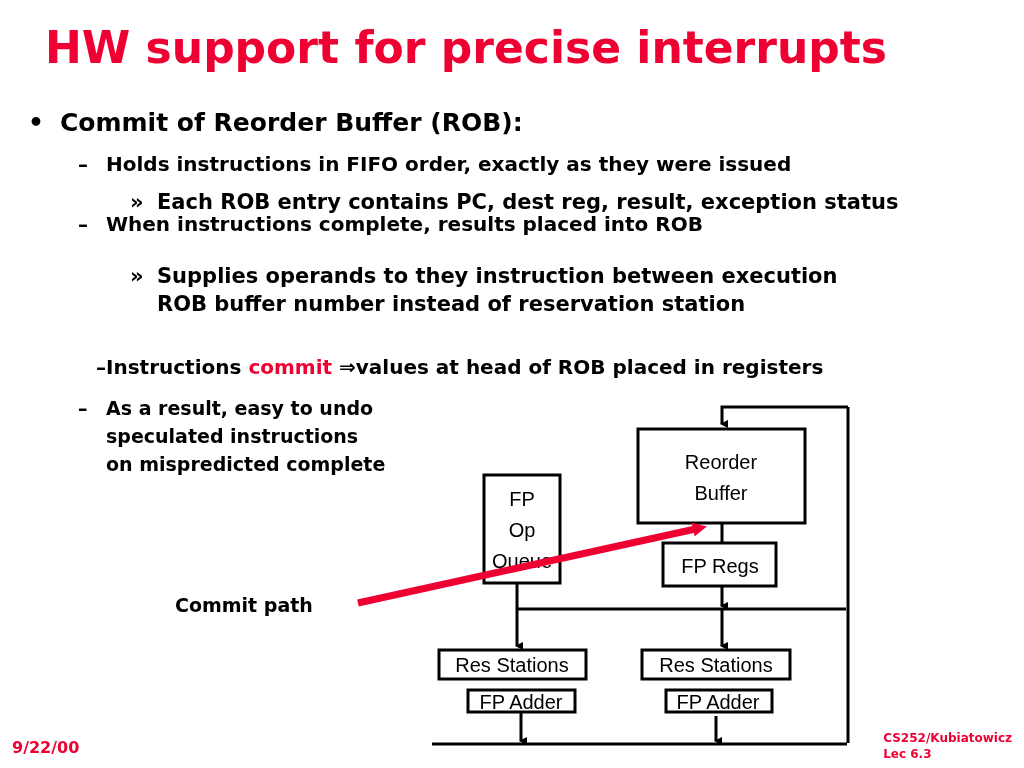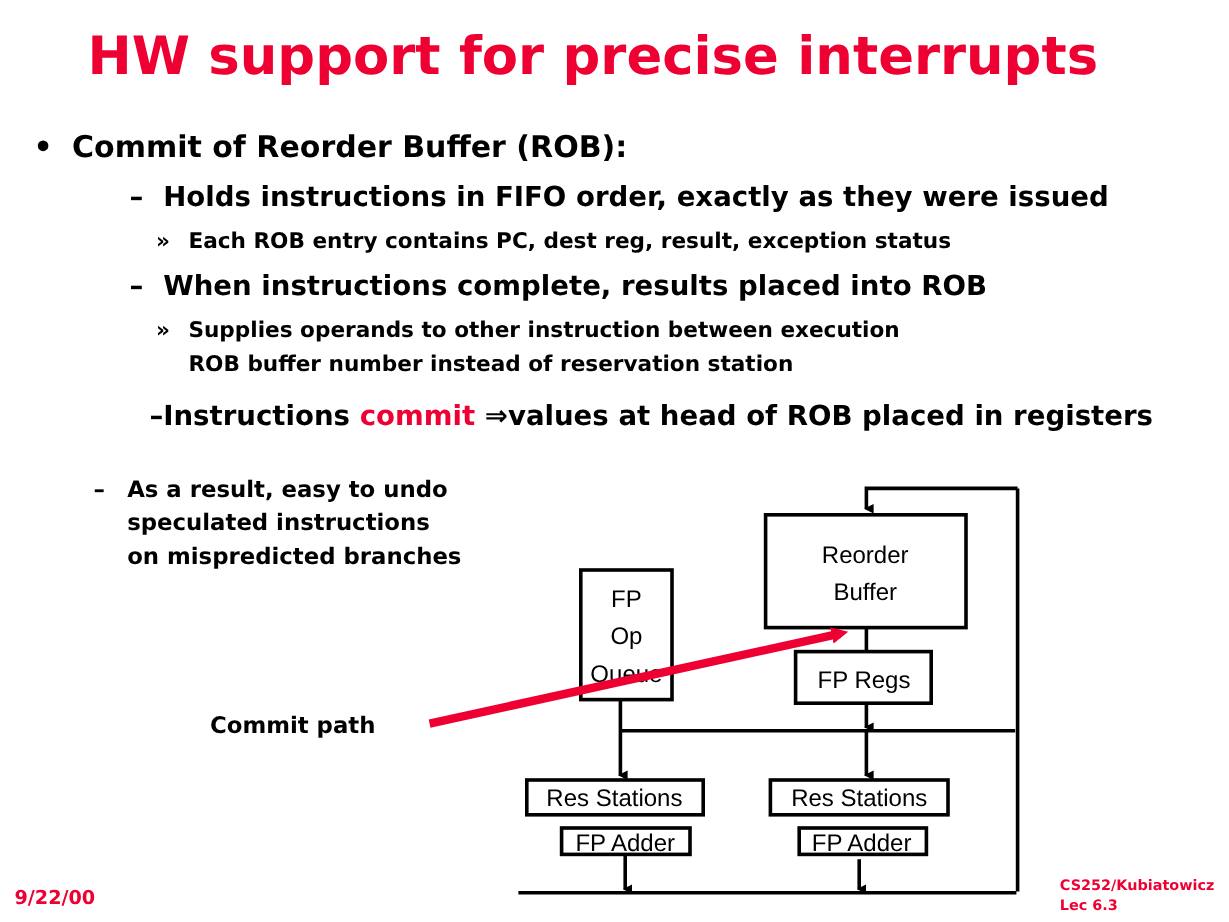--- a/index.html
+++ b/index.html
@@ -5,28 +5,28 @@
   html, body { margin: 0; padding: 0; }
   body {
     width: 1024px; height: 768px; position: relative; overflow: hidden;
     background: #ffffff;
     font-family: "DejaVu Sans", sans-serif;
     color: #000;
   }
   .title {
     position: absolute; left: 0; top: 22px; width: 932px; text-align: center;
     font-family: "DejaVu Sans", sans-serif; font-weight: bold;
-    font-size: 44px; color: #ee0033; letter-spacing: 0px; padding-left: 28px;
+    font-size: 44px; color: #ee0033; letter-spacing: 0px;
   }
   .cf { font-family: "DejaVu Sans", sans-serif; font-weight: bold; }
   .l1 { position: absolute; left: 28px; top: 108px; font-size: 25px; }
   .l1 .bullet { display: inline-block; width: 32px; }
-  .l2 { position: absolute; left: 78px; font-size: 23px; margin-left: 30px; }
+  .l2 { position: absolute; left: 78px; font-size: 20px; }
   .l2 .dash { display: inline-block; width: 28px; }
-  .l3 { position: absolute; left: 130px; font-size: 18px; line-height: 28px; }
+  .l3 { position: absolute; left: 130px; font-size: 21px; line-height: 28px; }
   .l3 .raquo { display: inline-block; width: 27px; }
   .red { color: #ee0033; }
   .underline { text-decoration: underline; }
   .left-block { position: absolute; left: 78px; top: 394px; font-size: 19px; line-height: 28px; }
   .left-block .dash { display: inline-block; width: 28px; }
   .left-block .ind { padding-left: 28px; }
   .commit-path { position: absolute; left: 175px; top: 594px; font-size: 19px; }
   .footer-date { position: absolute; left: 12px; top: 738px; font-size: 16px; color: #ee0033; font-weight: bold; }
   .footer-course { position: absolute; right: 12px; top: 730px; font-size: 12px; color: #ee0033; font-weight: bold; text-align: left; line-height: 16px; }
   svg#diagram { position: absolute; left: 0; top: 0; }
@@ -42,37 +42,37 @@
 </div>
 
 <div class="l2 cf" style="top:152px;">
   <span class="dash">–</span><span>Holds instructions in FIFO order, exactly as they were issued</span>
 </div>
 
 <div class="l3 cf" style="top:188px;">
   <span class="raquo">»</span><span>Each ROB entry contains PC, dest reg, result, exception status</span>
 </div>
 
-<div class="l2 cf" style="top:226px;">
+<div class="l2 cf" style="top:212px;">
   <span class="dash">–</span><span>When instructions complete, results placed into ROB</span>
 </div>
 
 <div class="l3 cf" style="top:262px;">
-  <div><span class="raquo">»</span><span>Supplies operands to other instruction between execution</span></div>
+  <div><span class="raquo">»</span><span>Supplies operands to they instruction between execution</span></div>
   <div style="padding-left:27px;">ROB buffer number instead of reservation station</div>
 </div>
 
-<div class="l2 cf" style="top:334px;text-align:right;">
+<div class="l2 cf" style="top:355px;text-align:right;">
   <span class="dash">–</span><span>Instructions </span><span class="red">commit</span><span> ⇒values at head of ROB placed in registers</span>
 </div>
 
 <div class="left-block cf">
   <div><span class="dash">–</span><span>As a result, easy to undo</span></div>
   <div class="ind">speculated instructions</div>
-  <div class="ind">on mispredicted branches</div>
+  <div class="ind">on mispredicted complete</div>
 </div>
 
 <div class="commit-path cf">Commit path</div>
 
 <svg id="diagram" width="1024" height="768">
   <defs>
     <marker id="arrowBlack" markerWidth="8" markerHeight="8" refX="4" refY="6" orient="auto" markerUnits="userSpaceOnUse">
       <path d="M0,0 L8,0 L4,8 Z" fill="#000"></path>
     </marker>
     <marker id="arrowRed" markerWidth="14" markerHeight="14" refX="7" refY="7" orient="auto" markerUnits="userSpaceOnUse">

